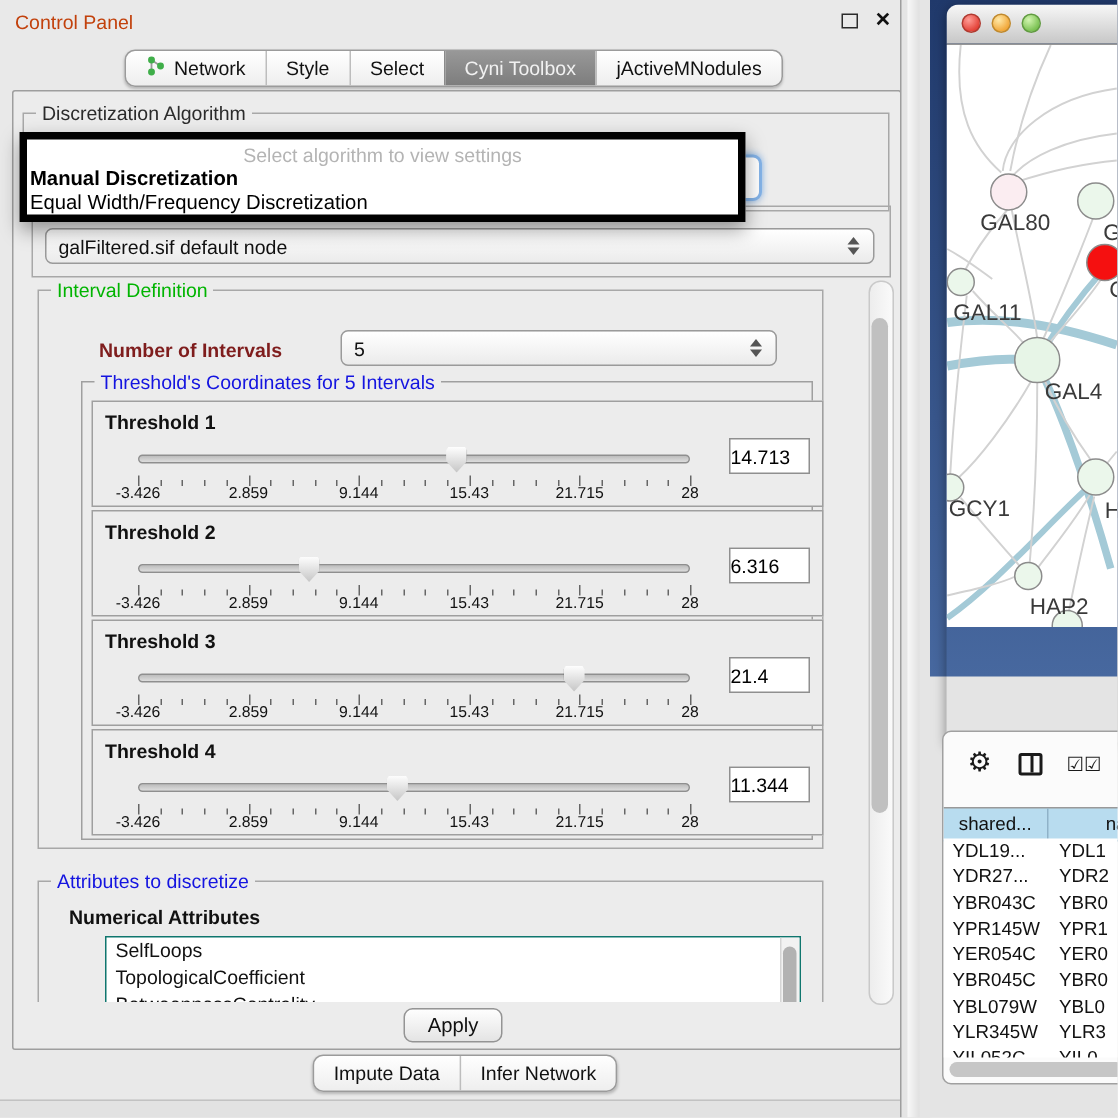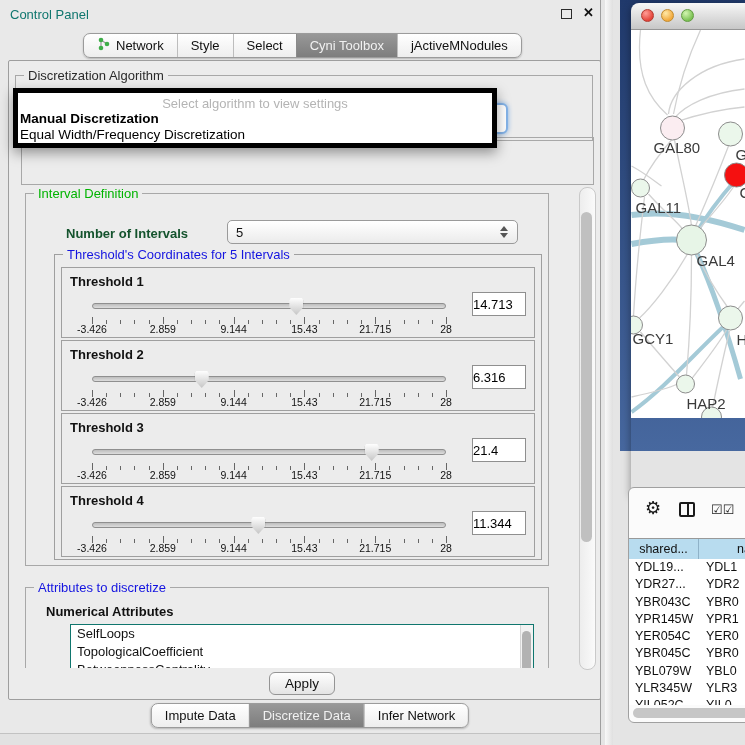--- a/index.html
+++ b/index.html
@@ -1,21 +1,21 @@
 <!DOCTYPE html>
 <html><head>
 <meta charset="utf-8">
 <style>
   html,body{margin:0;padding:0;width:745px;height:745px;overflow:hidden;
     font-family:"Liberation Sans",sans-serif;background:#e9e9e9;}
   .app{position:relative;width:745px;height:745px;overflow:hidden;}
   
   .control-panel{position:absolute;left:0;top:0;width:620px;height:745px;background:#e9e9e9;}
   .cp-titlebar{position:absolute;left:0;top:0;width:620px;height:28px;}
-  .cp-title{position:absolute;left:10px;top:7px;font-size:13px;color:#0f766e;}
+  .cp-title{position:absolute;left:10px;top:7px;font-size:13px;color:#c2410c;}
   .float-icon{position:absolute;right:48px;top:9px;width:9px;height:8px;border:1.5px solid #2b2b2b;background:transparent;}
   .close-x{position:absolute;right:26px;top:5px;font-size:13px;font-weight:700;color:#111;}
   .seg{display:inline-flex;align-items:stretch;height:23px;border:1px solid #9b9b9b;border-radius:7px;
      background:linear-gradient(#ffffff,#eeeeee);box-shadow:0 1px 2px rgba(0,0,0,.22);overflow:hidden;}
   .seg-btn{display:flex;align-items:center;gap:5px;padding:0 13px;font-size:13px;color:#111;border-left:1px solid #bdbdbd;white-space:nowrap;}
   .seg-btn:first-child{border-left:none;}
   .seg-btn.sel{background:linear-gradient(#989898,#7d7d7d);color:#f1f1f1;border-left-color:#8a8a8a;}
   #top-tabs{position:absolute;left:83px;top:33px;}
   #bottom-tabs{position:absolute;left:50%;transform:translateX(-50%);top:703px;}
   .bottom-strip{position:absolute;left:0;top:733px;width:620px;height:12px;background:#e2e2e2;border-top:1px solid #c2c2c2;}
@@ -37,24 +37,24 @@
   .td-group{left:12px;top:76px;width:571px;height:46px;}
   .combo{position:absolute;height:24px;border:1px solid #9a9a9a;border-radius:5px;background:linear-gradient(#ffffff,#ebebeb);
      font-size:13px;color:#111;line-height:24px;padding-left:8px;box-sizing:border-box;}
   .stepper{position:absolute;right:6px;top:0;height:100%;width:12px;}
   .stepper .up{position:absolute;left:1px;top:5px;width:0;height:0;border-left:4px solid transparent;border-right:4px solid transparent;border-bottom:5px solid #555;}
   .stepper .dn{position:absolute;left:1px;bottom:5px;width:0;height:0;border-left:4px solid transparent;border-right:4px solid transparent;border-top:5px solid #555;}
   .td-combo{left:8px;top:14px;width:553px;}
   
   .viewport{position:absolute;left:12px;top:126px;width:557px;height:481px;overflow:hidden;}
   .iv-group{left:4px;top:6px;width:522px;height:371px;}
-  .num-label{position:absolute;left:40px;top:32px;font-size:13px;font-weight:700;color:#14532d;}
+  .num-label{position:absolute;left:40px;top:32px;font-size:13px;font-weight:700;color:#7f1d1d;}
   .num-combo{left:201px;top:26px;width:291px;}
   .thr-group{position:absolute;left:28px;top:60px;width:486px;height:304px;border:1px solid #9f9f9f;}
-  .thr-panel{position:absolute;left:6px;width:472px;height:69px;border:1px solid #9f9f9f;background:#ececec;}
+  .thr-panel{position:absolute;left:6px;width:472px;height:69px;border:1px solid #9f9f9f;background:#ececec;padding-left:14px;}
   .thr-label{position:absolute;left:8px;top:6px;font-size:13px;font-weight:700;color:#111;}
   .slider{position:absolute;left:30px;right:88px;top:28px;height:20px;}
   .slider-track{position:absolute;left:0;right:0;top:7px;height:4px;background:linear-gradient(#bdbdbd,#dddddd);
      border:1px solid #8f8f8f;border-radius:3px;}
   .slider-thumb{position:absolute;top:2px;width:14px;height:17px;background:linear-gradient(#fefefe,#c6c6c6);
      clip-path:polygon(10% 0,90% 0,100% 14%,100% 55%,50% 100%,0 55%,0 14%);filter:drop-shadow(0 1px 1px rgba(0,0,0,.45));}
   .ticks{position:absolute;left:30px;right:88px;top:49px;height:8px;}
   .tick{position:absolute;top:3px;width:1px;height:4px;background:#666;}
   .tick.major{top:0;height:7px;}
   .tick-labels{position:absolute;left:30px;right:88px;top:55px;height:12px;}
@@ -157,20 +157,27 @@
       <div class="popup">
         <div class="popup-prompt">Select algorithm to view settings</div>
         <div id="popup-items">
             <div class="popup-item" style="top: 18px; font-weight: 700;">Manual Discretization</div>
             <div class="popup-item" style="top: 34px; font-weight: 400;">Equal Width/Frequency Discretization</div>
           </div>
       </div>
 
       <div class="group td-group">
         <span class="group-title">Table Data</span>
+        <div class="combo td-combo">
+          <span>galFiltered.sif default node</span>
+          <span class="stepper">
+              <span class="up"></span>
+              <span class="dn"></span>
+            </span>
+        </div>
       </div>
 
       <div class="viewport">
         <div class="group iv-group">
           <span class="group-title gt-green">Interval Definition</span>
           <span class="num-label">Number of Intervals</span>
           <div class="combo num-combo">
             <span>5</span>
             <span class="stepper">
                 <span class="up"></span>
@@ -379,23 +386,20 @@
       <div class="main-scroll">
         <div class="main-thumb"></div>
       </div>
 
       <button class="apply-btn">Apply</button>
     </div>
 
     <div class="seg" id="bottom-tabs">
         <div class="seg-btn">
           <span>Impute Data</span>
-        </div>
-        <div class="seg-btn sel">
-          <span>Discretize Data</span>
         </div>
         <div class="seg-btn">
           <span>Infer Network</span>
         </div>
       </div>
     <div class="bottom-strip"></div>
   </section>
 
   <div class="splitter">
       <div class="sheen"></div>

